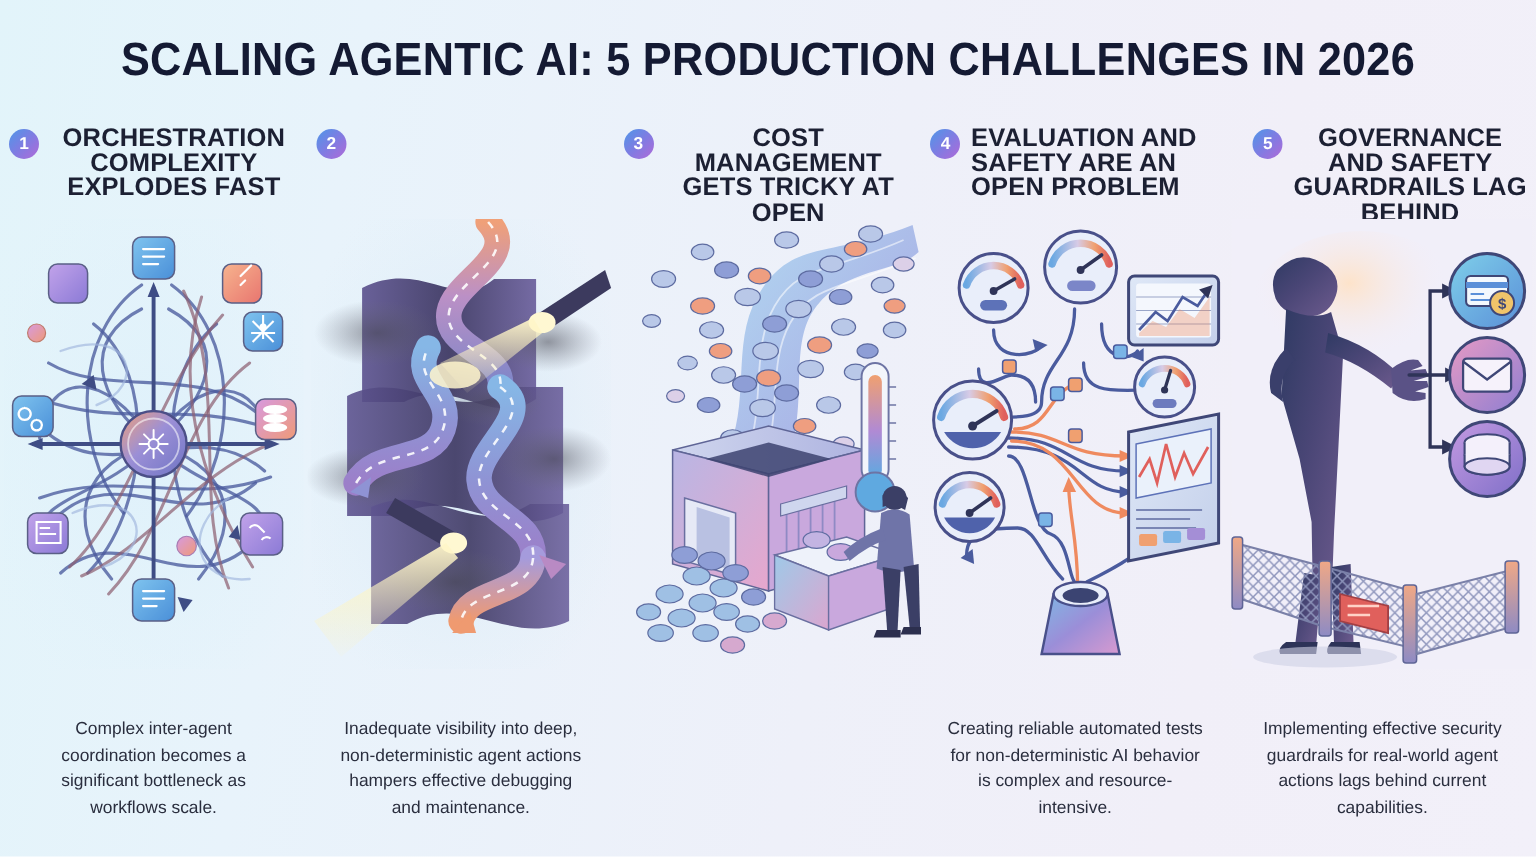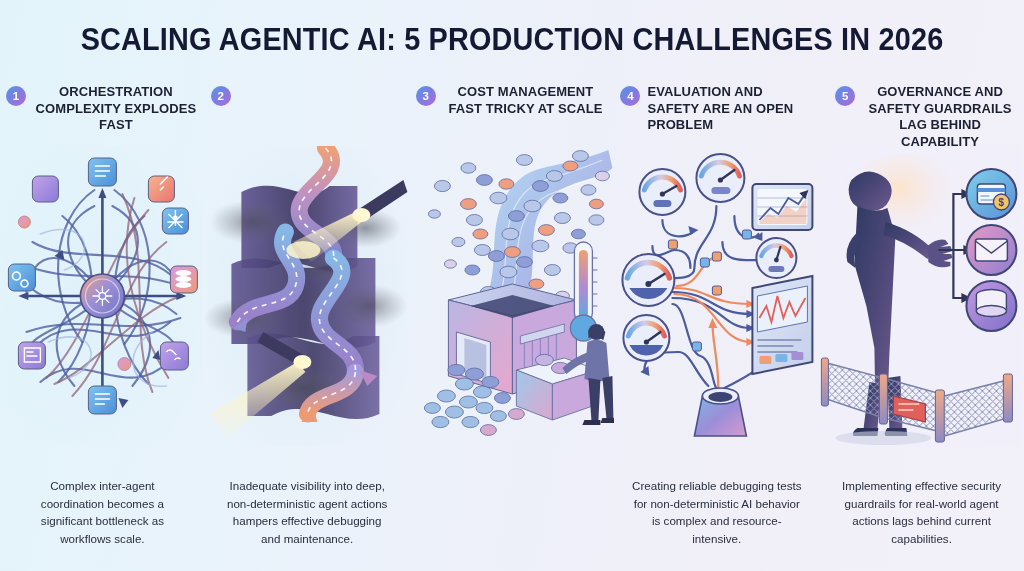--- a/index.html
+++ b/index.html
@@ -28,21 +28,21 @@
 
   .head { position: absolute; top: 0; left: 0; width: 100%; padding: 0 6px; display: flex; gap: 7px; align-items: flex-start; }
   .badge {
     flex: 0 0 auto; width: 20px; height: 20px; border-radius: 50%;
     background: linear-gradient(135deg, #5b9ee6 0%, #7a7fe0 48%, #a濃 100%);
     background: linear-gradient(135deg, #4f97e8 0%, #7f7ce2 50%, #b06ad8 100%);
     color: #fff; font-size: 11.5px; font-weight: bold;
     display: flex; align-items: center; justify-content: center;
     margin-top: 2px;
   }
-  .head-text { font-size: 13px; line-height: 16.5px; font-weight: bold; color: #1c2033; letter-spacing: .1px; }
+  .head-text { font-size: 17px; line-height: 16.5px; font-weight: bold; color: #1c2033; letter-spacing: .1px; }
   .col1 .head-text, .col2 .head-text, .col3 .head-text, .col5 .head-text { text-align: center; }
   .col4 .head-text { text-align: left; }
   .col5 .head { padding-left: 16px; }
 
   .art { position: absolute; top: 62px; left: 0; width: 100%; height: 300px; }
   .art svg { display: block; width: 100%; height: 100%; }
 
   .cap {
     position: absolute; bottom: 24px; left: 0; width: 100%;
     padding: 0 16px; text-align: center;
@@ -270,21 +270,21 @@
           <ellipse cx="95" cy="216" rx="9" ry="7" fill="#fff8d2"></ellipse>
           <path d="M90 216 L 2 268 L 20 292 L 98 226 Z" fill="url(#beam)"></path>
         </svg>
       </div>
       <div class="cap">Inadequate visibility into deep, non-deterministic agent actions hampers effective debugging and maintenance.</div>
     </div>
 
     <div class="col col3">
       <div class="head">
         <div class="badge">3</div>
-        <div class="head-text">COST MANAGEMENT FAST TRICKY AT SCALE</div>
+        <div class="head-text">COST MANAGEMENT GETS TRICKY AT OPEN</div>
       </div>
       <div class="art">
         <svg viewBox="0 0 200 300" preserveAspectRatio="xMidYMid meet">
           <defs>
             <linearGradient id="stream" x1="0" y1="0" x2="1" y2="1">
               <stop offset="0%" stop-color="#9fd2ef" stop-opacity=".75"></stop>
                 <stop offset="60%" stop-color="#8e9fe0" stop-opacity=".7"></stop>
                 <stop offset="100%" stop-color="#a98ad8" stop-opacity=".6"></stop>
             </linearGradient>
             <linearGradient id="boxF" x1="0" y1="0" x2="1" y2="1">
@@ -555,21 +555,21 @@
               <rect x="143" y="210" width="12" height="8" rx="1.5" fill="#f0a070"></rect>
               <rect x="159" y="208" width="12" height="8" rx="1.5" fill="#7ab4e6"></rect>
               <rect x="175" y="206" width="12" height="8" rx="1.5" fill="#a48ed6"></rect>
             </g>
 
           <path d="M78 290 L 86 250 L 122 250 L 130 290 Z" fill="url(#pedestal)" stroke="#49508a" stroke-width="1.6"></path>
           <ellipse cx="104" cy="250" rx="18" ry="8" fill="#e9eefa" stroke="#49508a" stroke-width="1.6"></ellipse>
           <ellipse cx="104" cy="251" rx="12" ry="5" fill="#3b4472"></ellipse>
         </svg>
       </div>
-      <div class="cap">Creating reliable debugging tests for non-deterministic AI behavior is complex and resource-intensive.</div>
+      <div class="cap">Creating reliable automated tests for non-deterministic AI behavior is complex and resource-intensive.</div>
     </div>
 
     <div class="col col5">
       <div class="head">
         <div class="badge">5</div>
         <div class="head-text">GOVERNANCE AND SAFETY GUARDRAILS LAG BEHIND CAPABILITY</div>
       </div>
       <div class="art">
         <svg viewBox="0 0 200 300" preserveAspectRatio="xMidYMid meet">
           <defs>

